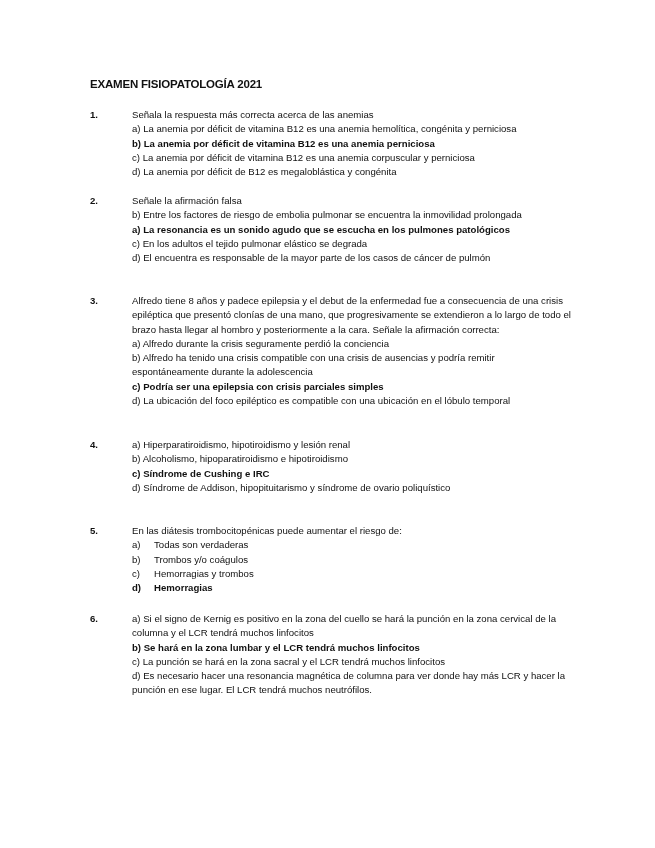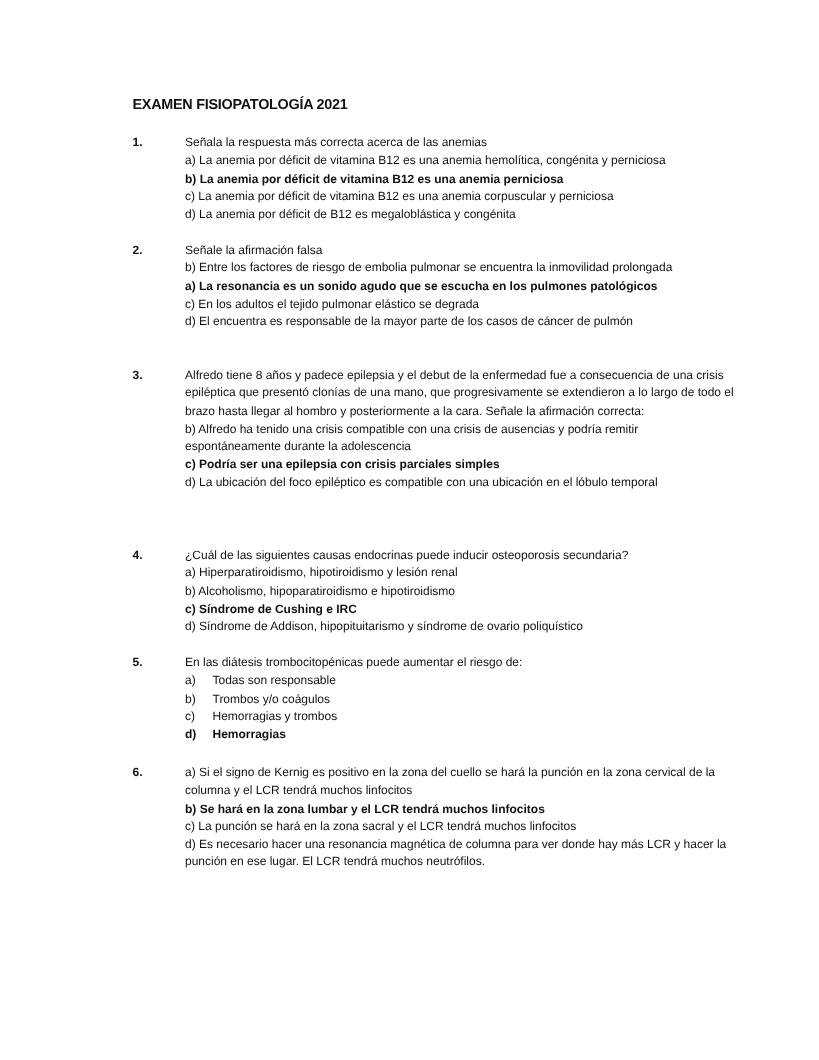--- a/index.html
+++ b/index.html
@@ -1,18 +1,18 @@
 <!DOCTYPE html>
 <html><head>
 <meta charset="utf-8">
 <style>
   html, body { margin:0; padding:0; background:#ffffff; }
   body { width:655px; height:848px; position:relative; overflow:hidden;
          font-family:"Liberation Sans", sans-serif; color:#111; }
-  .page { position:absolute; left:16px; top:0; width:561px; height:848px; background:#fff;border-radius:14px; }
+  .page { position:absolute; left:0; top:0; width:561px; height:848px; background:#fff;border-radius:14px; }
   .title { position:absolute; left:90px; top:78px; font-size:11.5px; font-weight:bold; letter-spacing:-0.2px; }
   .q { position:absolute; left:112px; width:460px; font-size:9.6px; line-height:14.3px; }
   .qnum { position:absolute; left:-22px; top:0; font-weight:bold; }
   .stem { font-weight:normal; margin-left:20px; }
   .opt { margin-left:20px; }
   .opt.b { font-weight:bold; }
   .opt5 { margin-left:20px; display:flex; }
   .opt5 .l { width:22px; }
   .opt5.b { font-weight:bold; }
 </style>
@@ -36,40 +36,40 @@
     <div class="stem">Señale la afirmación falsa</div>
     <div class="opt">b) Entre los factores de riesgo de embolia pulmonar se encuentra la inmovilidad prolongada</div>
     <div class="opt b">a) La resonancia es un sonido agudo que se escucha en los pulmones patológicos</div>
     <div class="opt">c) En los adultos el tejido pulmonar elástico se degrada</div>
     <div class="opt">d) El encuentra es responsable de la mayor parte de los casos de cáncer de pulmón</div>
   </div>
 
   <div class="q" style="top:294px">
     <span class="qnum">3.</span>
     <div class="stem">Alfredo tiene 8 años y padece epilepsia y el debut de la enfermedad fue a consecuencia de una crisis epiléptica que presentó clonías de una mano, que progresivamente se extendieron a lo largo de todo el brazo hasta llegar al hombro y posteriormente a la cara. Señale la afirmación correcta:</div>
+    <div class="opt">a) Alfredo durante la crisis seguramente perdió la conciencia</div>
     <div class="opt">b) Alfredo ha tenido una crisis compatible con una crisis de ausencias y podría remitir espontáneamente durante la adolescencia</div>
     <div class="opt b">c) Podría ser una epilepsia con crisis parciales simples</div>
     <div class="opt">d) La ubicación del foco epiléptico es compatible con una ubicación en el lóbulo temporal</div>
   </div>
 
   <div class="q" style="top:438px">
     <span class="qnum">4.</span>
-    <div class="stem">¿Cuál de las siguientes causas endocrinas puede inducir osteoporosis secundaria?</div>
     <div class="opt">a) Hiperparatiroidismo, hipotiroidismo y lesión renal</div>
     <div class="opt">b) Alcoholismo, hipoparatiroidismo e hipotiroidismo</div>
     <div class="opt b">c) Síndrome de Cushing e IRC</div>
     <div class="opt">d) Síndrome de Addison, hipopituitarismo y síndrome de ovario poliquístico</div>
   </div>
 
   <div class="q" style="top:524px">
     <span class="qnum">5.</span>
     <div class="stem">En las diátesis trombocitopénicas puede aumentar el riesgo de:</div>
     <div class="opt5">
       <span class="l">a)</span>
-      <span>Todas son responsable</span>
+      <span>Todas son verdaderas</span>
     </div>
     <div class="opt5">
       <span class="l">b)</span>
       <span>Trombos y/o coágulos</span>
     </div>
     <div class="opt5">
       <span class="l">c)</span>
       <span>Hemorragias y trombos</span>
     </div>
     <div class="opt5 b">

